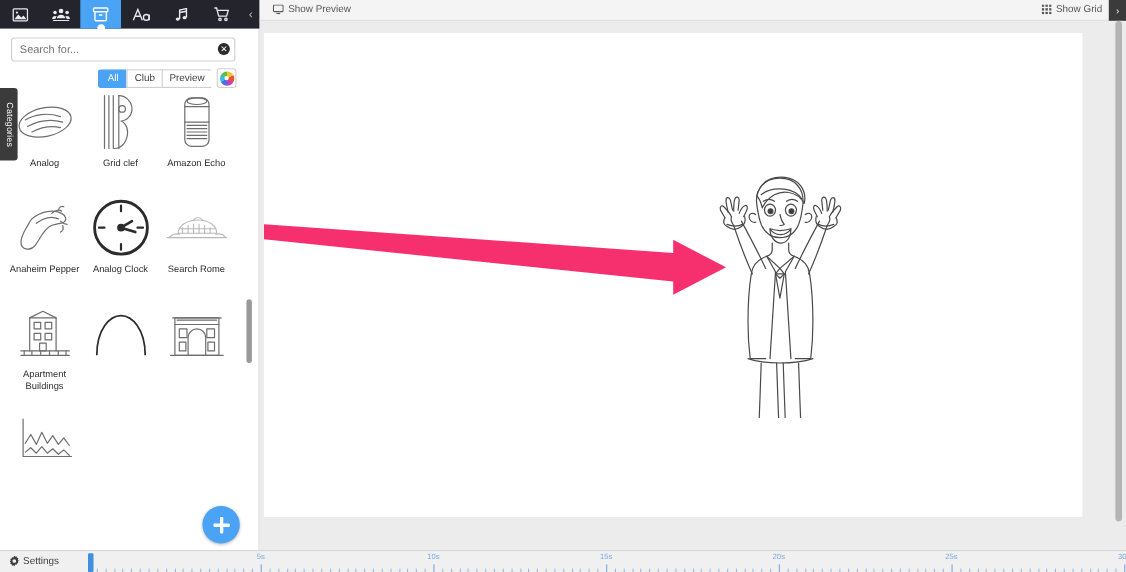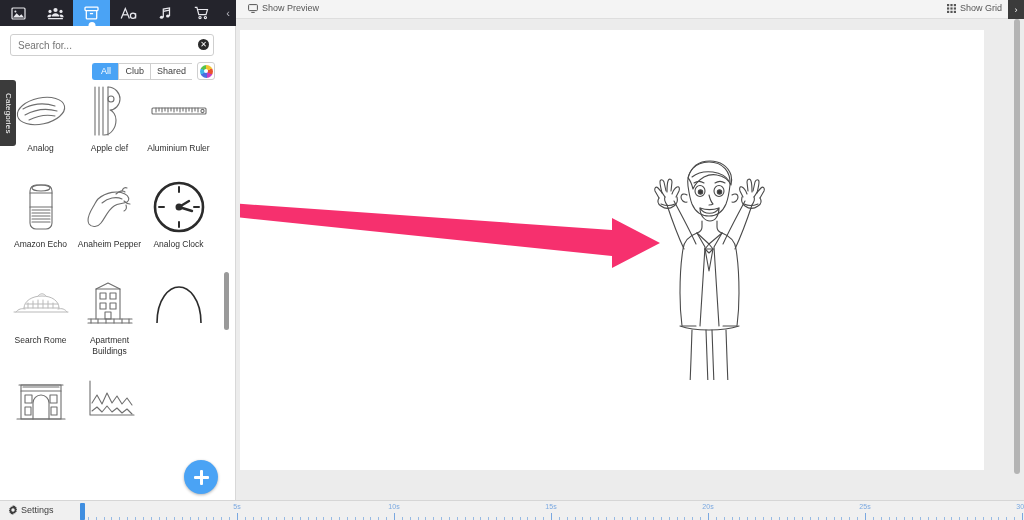--- a/index.html
+++ b/index.html
@@ -306,21 +306,21 @@
     </div>
 
     <div id="search-row">
       <input id="search-input" type="text" placeholder="Search for..." style="">
       <div id="search-clear">✕</div>
     </div>
 
     <div id="filter-row">
       <div class="pill active">All</div>
       <div class="pill">Club</div>
-      <div class="pill">Shared</div>
+      <div class="pill">Preview</div>
       <div id="color-wheel-btn">
         <div class="wheel"></div>
       </div>
     </div>
 
     <div id="categories-tab">
       <span>Categories</span>
     </div>
 
     <div id="asset-grid">
@@ -340,31 +340,21 @@
             <div class="thumb">
               <svg width="40" height="52" viewBox="0 0 40 52" fill="none" stroke="#6e6e6e" stroke-width="1.1" stroke-linecap="round" stroke-linejoin="round">
       <path d="M5 2v48"></path>
                 <path d="M9 2v48"></path>
                 <path d="M13 2v48"></path>
       <path d="M18 2c7 0 12 6 12 12s-5 11-10 11c3 1 6 5 6 10 0 8-5 15-12 15"></path>
       <path d="M18 2v48"></path>
                 <path d="M24 14a3 3 0 1 1-6 0 3 3 0 0 1 6 0"></path>
               </svg>
             </div>
-            <div class="caption">Apple clef</div>
-          </div>
-          <div class="asset">
-            <div class="thumb">
-              <svg width="58" height="16" viewBox="0 0 58 16" fill="none" stroke="#6e6e6e" stroke-width="1.1" stroke-linecap="round" stroke-linejoin="round">
-      <rect x="2" y="5" width="54" height="6" rx="1"></rect>
-      <path d="M6 5v4M9 5v3M12 5v4M15 5v3M18 5v4M21 5v3M24 5v4M27 5v3M30 5v4M33 5v3M36 5v4M39 5v3M42 5v4M45 5v3M48 5v4"></path>
-      <circle cx="52.5" cy="8" r="1.6"></circle>
-              </svg>
-            </div>
-            <div class="caption">Aluminium Ruler</div>
+            <div class="caption">Grid clef</div>
           </div>
           <div class="asset">
             <div class="thumb">
               <svg width="30" height="52" viewBox="0 0 30 52" fill="none" stroke="#6e6e6e" stroke-width="1.1" stroke-linecap="round" stroke-linejoin="round">
       <rect x="4" y="4" width="22" height="44" rx="6"></rect>
       <path d="M4 12h22"></path>
                 <path d="M4 26h22"></path>
       <ellipse cx="15" cy="7" rx="9" ry="3"></ellipse>
       <path d="M6 29h18M6 32h18M6 35h18M6 38h18M6 41h18"></path>
               </svg>

